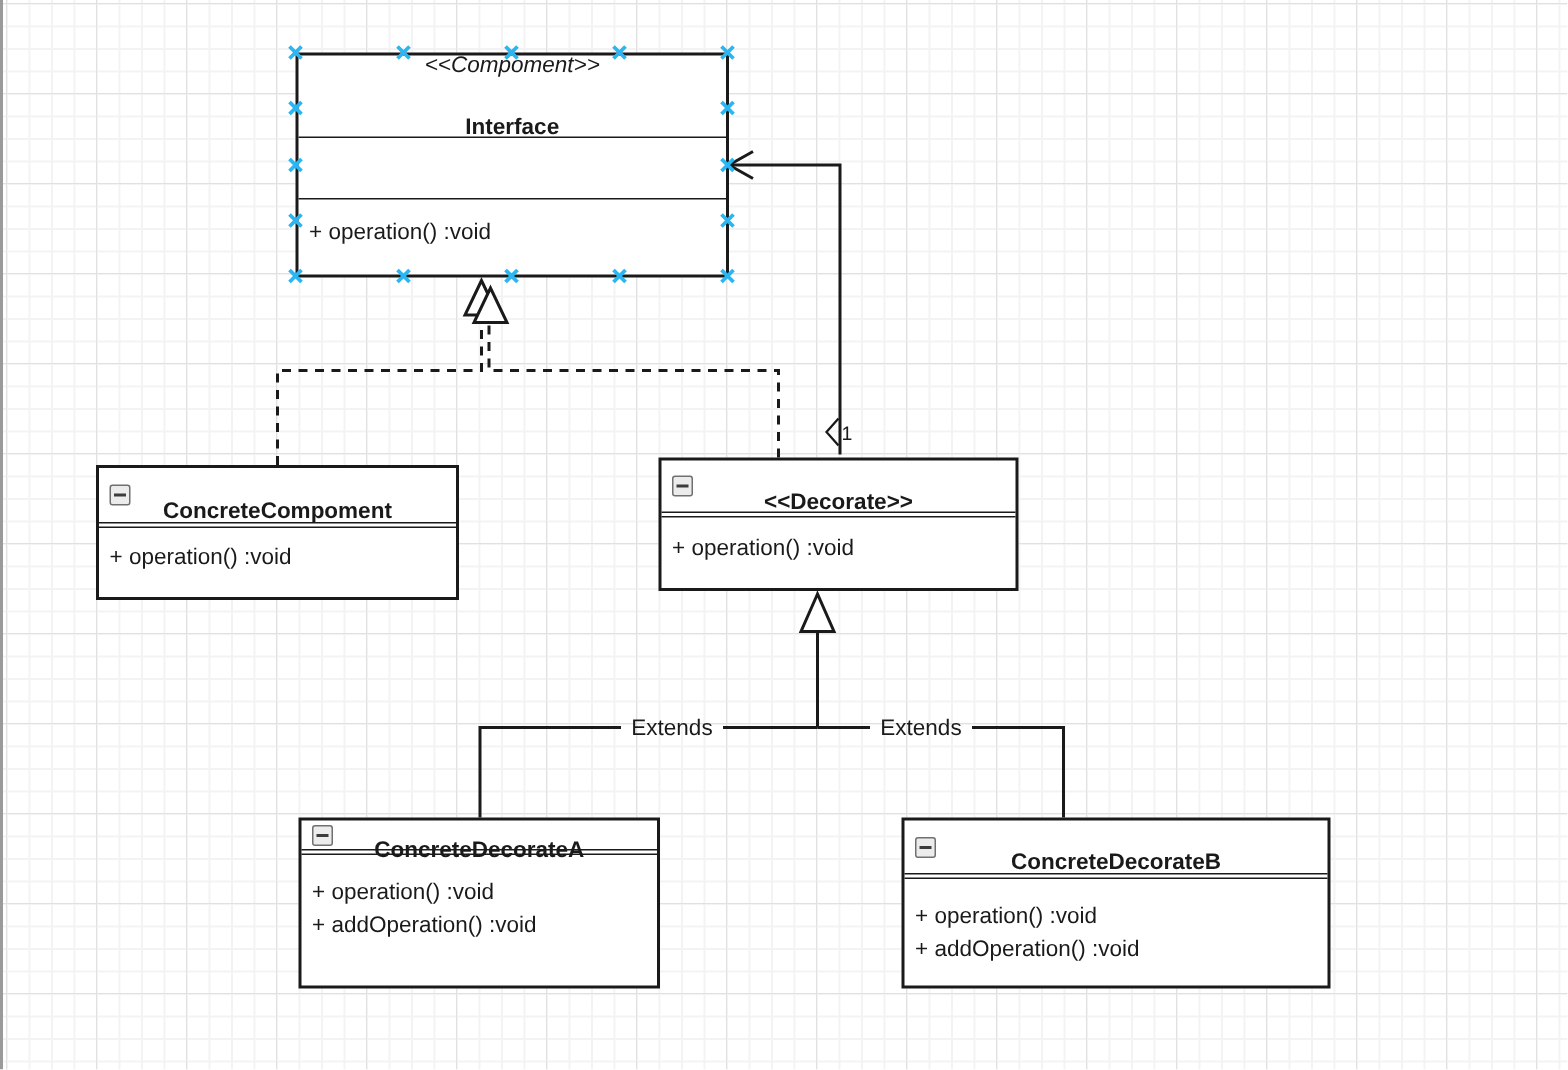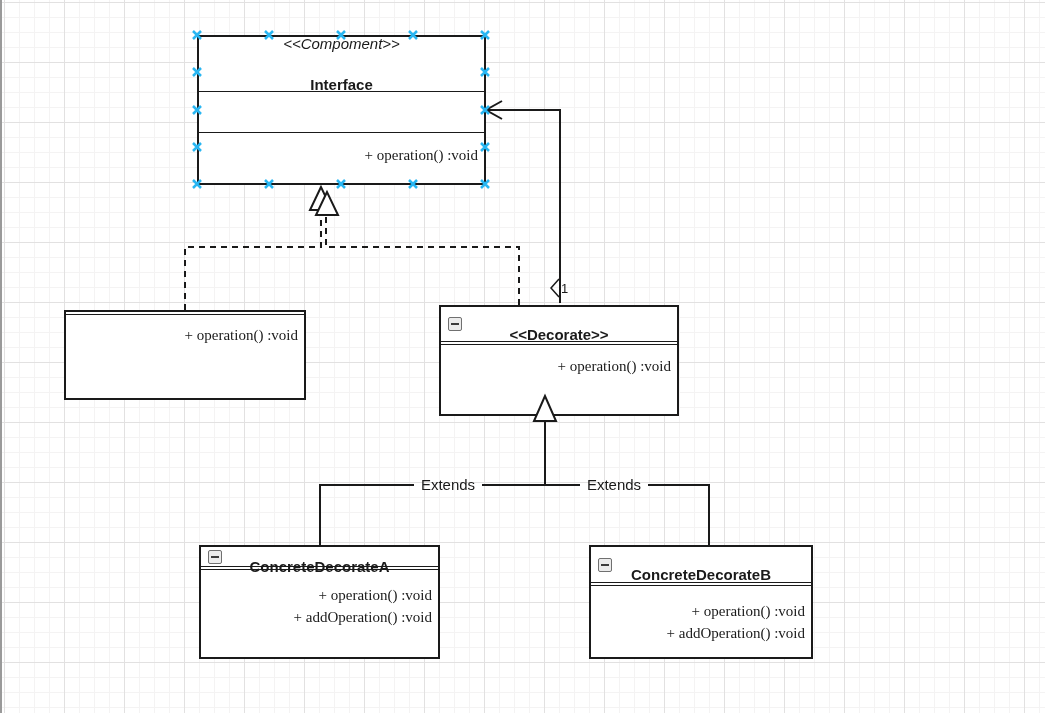--- a/index.html
+++ b/index.html
@@ -44,23 +44,22 @@
   }
   .uml-stereotype { font-style: italic; font-size: 15px; line-height: 21px; }
   .uml-name { font-weight: bold; font-size: 15px; line-height: 21px; margin-top: 20px; }
   .uml-spacer { height: 3px; border-bottom: 1px solid #1a1a1a; }
   .uml-empty { border-bottom: 1px solid #1a1a1a; }
   .uml-methods {
     flex: 1;
     padding: 11px 6px 0 7px;
     font-size: 15px;
     line-height: 22px;
-    text-align: right;
+    text-align: left;
     white-space: nowrap;
-    font-family: Liberation Serif, serif;
   }
   .collapse-icon {
     position: absolute;
     left: 7px;
     top: 50%;
     margin-top: -7px;
     width: 14px;
     height: 14px;
     border: 1px solid #707070;
     border-radius: 2px;
@@ -112,27 +111,31 @@
       <div class="uml-stereotype">&lt;&lt;Compoment&gt;&gt;</div>
       <div class="uml-name">Interface</div>
     </div>
     <div class="uml-empty" style="height:41px;"></div>
     <div class="uml-methods">
       <div>+ operation() :void</div>
     </div>
   </div>
 
   <div class="uml-class" style="left:62px; top:310px; width:242px; height:90px;">
+    <div class="uml-head" style="height:37px;">
+      <span class="collapse-icon"></span>
+      <div class="uml-name">ConcreteCompoment</div>
+    </div>
     <div class="uml-spacer"></div>
     <div class="uml-methods" style="padding-top:9px;">
       <div>+ operation() :void</div>
     </div>
   </div>
 
-  <div class="uml-class" style="left:437px; top:305px; width:240px; height:111px;">
+  <div class="uml-class" style="left:437px; top:305px; width:240px; height:89px;">
     <div class="uml-head" style="height:35px;">
       <span class="collapse-icon"></span>
       <div class="uml-name">&lt;&lt;Decorate&gt;&gt;</div>
     </div>
     <div class="uml-spacer"></div>
     <div class="uml-methods" style="padding-top:10px;">
       <div>+ operation() :void</div>
     </div>
   </div>
 
@@ -141,21 +144,21 @@
       <span class="collapse-icon"></span>
       <div class="uml-name">ConcreteDecorateA</div>
     </div>
     <div class="uml-spacer"></div>
     <div class="uml-methods" style="padding-top:14px;">
       <div>+ operation() :void</div>
       <div>+ addOperation() :void</div>
     </div>
   </div>
 
-  <div class="uml-class" style="left:587px; top:545px; width:224px; height:114px;">
+  <div class="uml-class" style="left:599px; top:545px; width:286px; height:114px;">
     <div class="uml-head" style="height:36px;">
       <span class="collapse-icon"></span>
       <div class="uml-name">ConcreteDecorateB</div>
     </div>
     <div class="uml-spacer"></div>
     <div class="uml-methods" style="padding-top:14px;">
       <div>+ operation() :void</div>
       <div>+ addOperation() :void</div>
     </div>
   </div>

